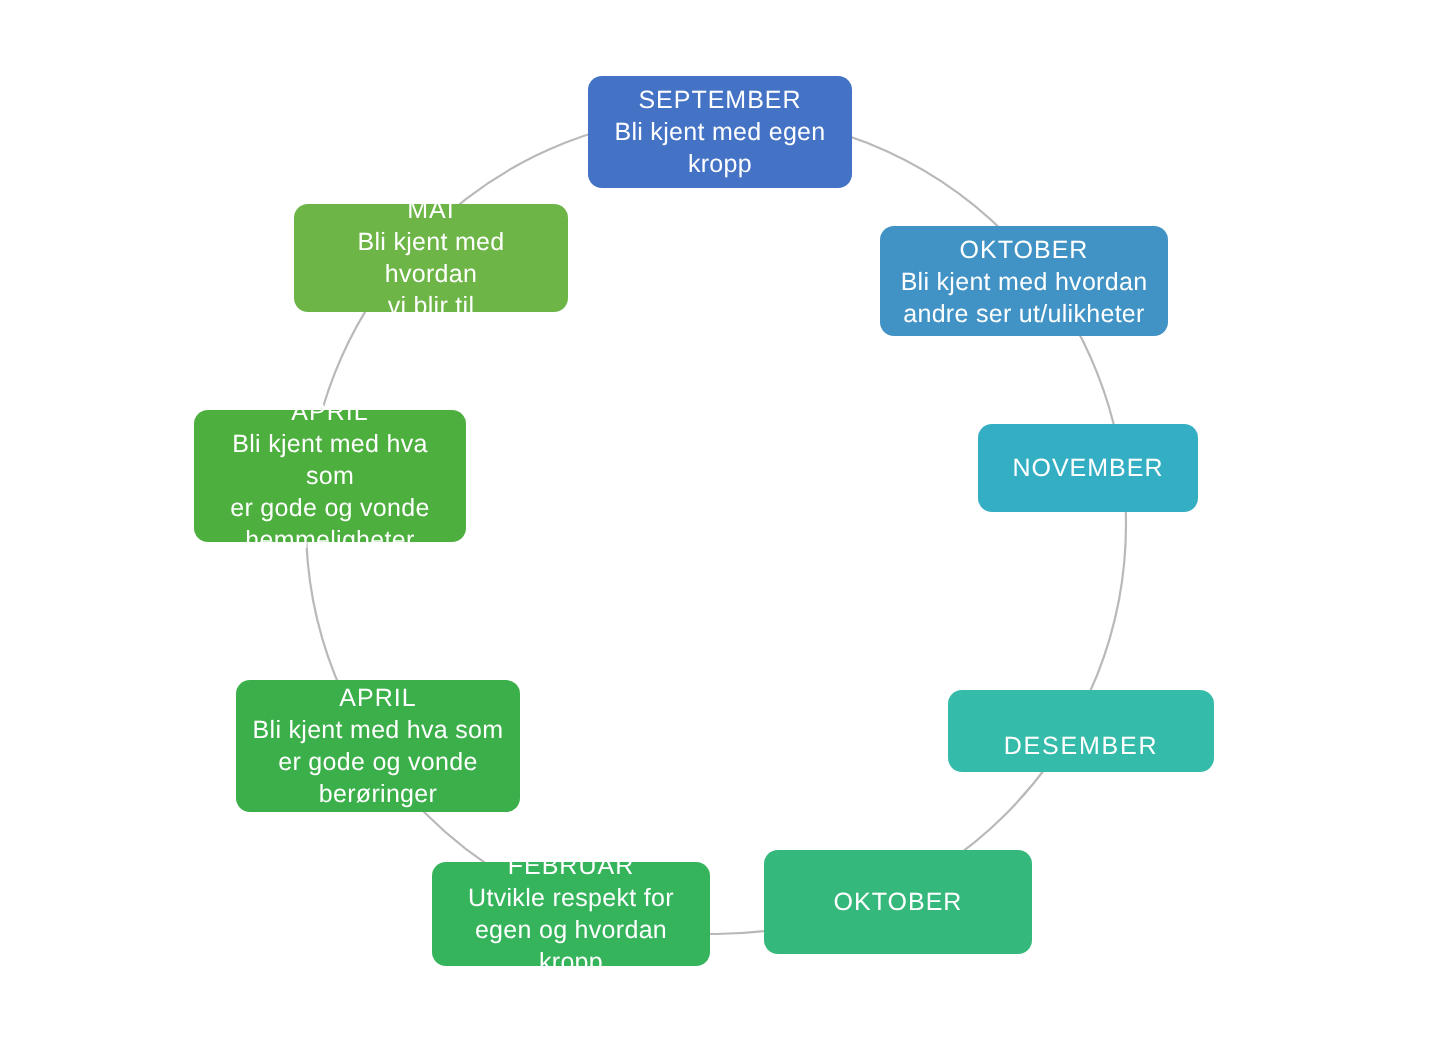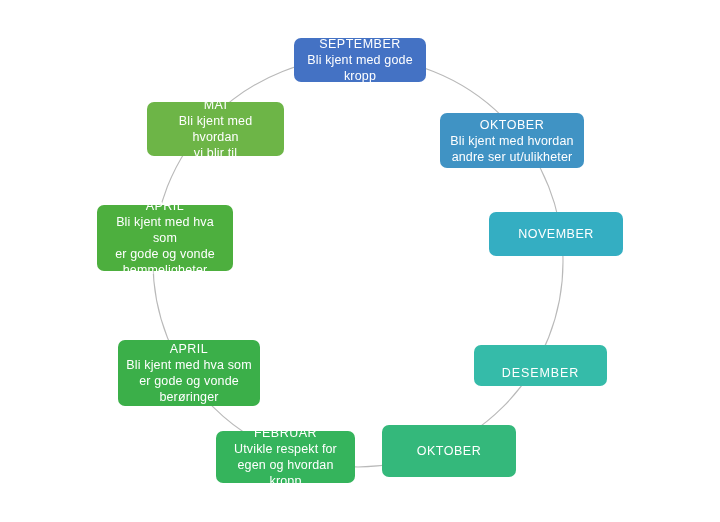--- a/index.html
+++ b/index.html
@@ -56,31 +56,31 @@
 </head>
 <body>
 
 <div id="canvas">
 
   <svg id="cycle-circle" viewBox="0 0 720 522">
     <circle cx="358" cy="262" r="205" fill="none" stroke="#b9b9b9" stroke-width="1.1"></circle>
   </svg>
 
   <div id="nodes-layer">
-      <div class="month-node" style="left: 294px; top: 38px; width: 132px; height: 44px; background: rgb(68, 114, 196);">
+      <div class="month-node" style="left: 294px; top: 38px; width: 132px; height: 56px; background: rgb(68, 114, 196);">
         <div class="month-title">SEPTEMBER</div>
-        <div class="month-desc">Bli kjent med gode
+        <div class="month-desc">Bli kjent med egen
 kropp</div>
       </div>
       <div class="month-node" style="left: 440px; top: 113px; width: 144px; height: 55px; background: rgb(64, 147, 196);">
         <div class="month-title">OKTOBER</div>
         <div class="month-desc">Bli kjent med hvordan
 andre ser ut/ulikheter</div>
       </div>
-      <div class="month-node" style="left: 489px; top: 212px; width: 134px; height: 44px; background: rgb(52, 174, 194);">
+      <div class="month-node" style="left: 489px; top: 212px; width: 110px; height: 44px; background: rgb(52, 174, 194);">
         <div class="month-title">NOVEMBER</div>
       </div>
       <div class="month-node title-only" style="left: 474px; top: 345px; width: 133px; height: 41px; background: rgb(53, 187, 169); justify-content: flex-end;">
         <div class="month-title">DESEMBER</div>
       </div>
       <div class="month-node" style="left: 382px; top: 425px; width: 134px; height: 52px; background: rgb(52, 184, 123);">
         <div class="month-title">OKTOBER</div>
       </div>
       <div class="month-node" style="left: 216px; top: 431px; width: 139px; height: 52px; background: rgb(53, 180, 92);">
         <div class="month-title">FEBRUAR</div>

